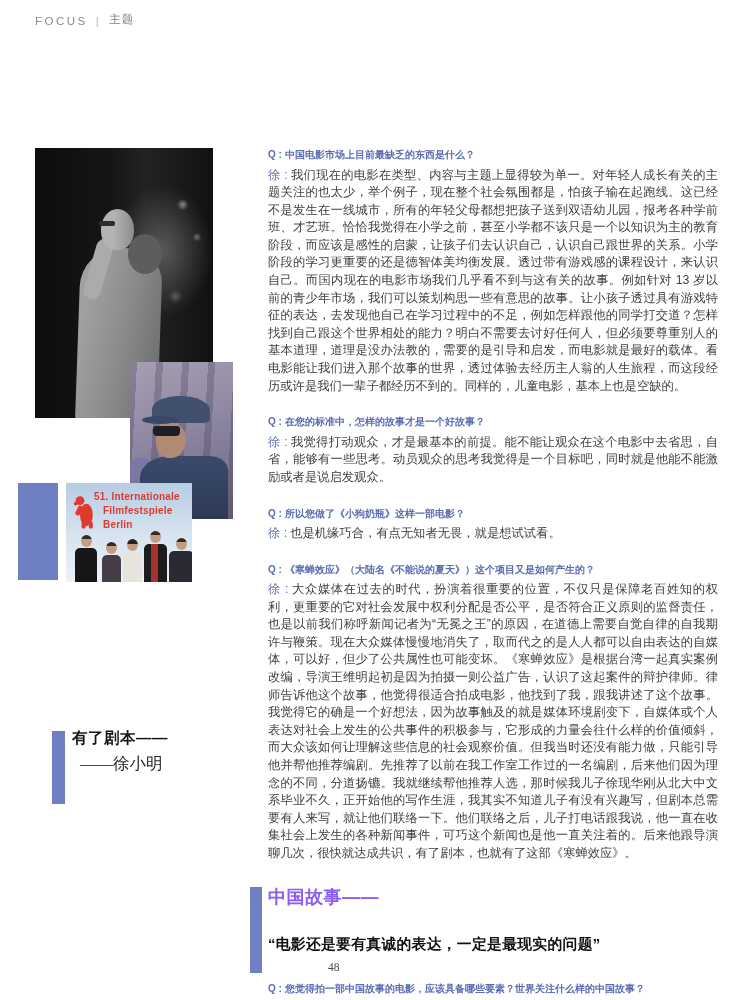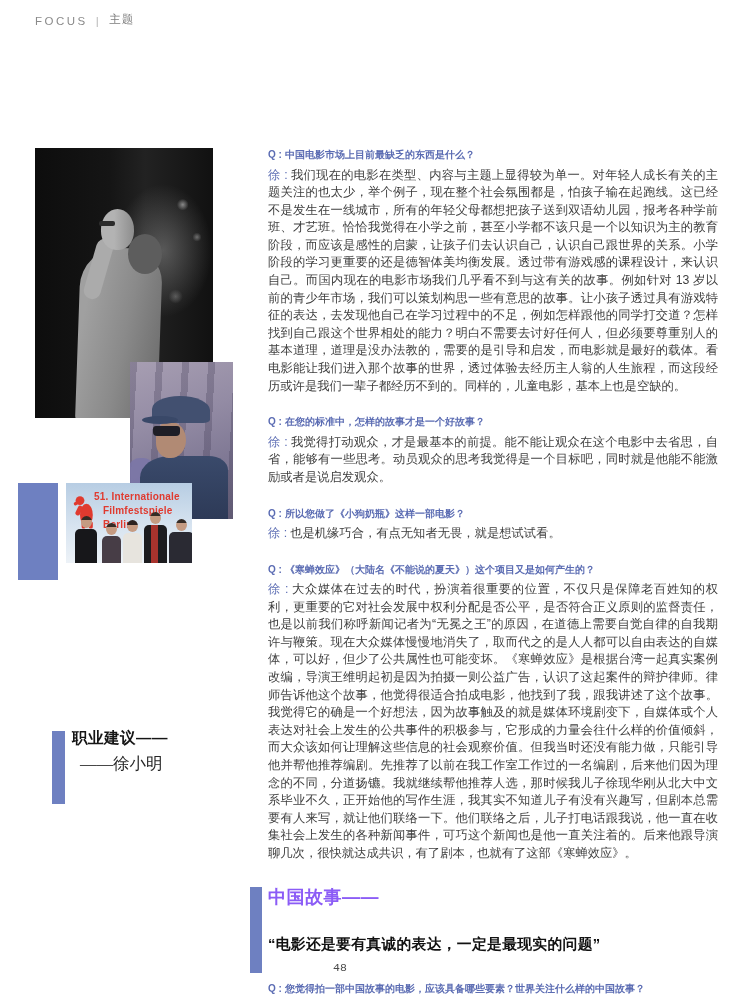--- a/index.html
+++ b/index.html
@@ -46,21 +46,21 @@
     border-radius:42% 52% 52% 44%}
   .p2-shades{position:absolute;left:23px;top:64px;width:27px;height:10px;background:#1e1e26;
     border-radius:3px 3px 4px 4px}
   .p2-jacket{position:absolute;left:10px;top:94px;width:88px;height:63px;
     background:linear-gradient(180deg,#3a4a6b,#2d3a57);border-radius:34% 22% 0 0}
   .p2-blob{position:absolute;left:-8px;top:96px;width:36px;height:61px;background:#7a76a8;
     border-radius:50% 40% 20% 30%;opacity:.85}
 
   .blue-block{position:absolute;left:18px;top:483px;width:40px;height:97px;background:#6e80c1;z-index:1}
 
-  .photo-group{left:66px;top:483px;width:126px;height:80px;z-index:3;
+  .photo-group{left:66px;top:483px;width:126px;height:99px;z-index:3;
     background:linear-gradient(180deg,#b7cde3 0%,#d8e4f0 55%,#edf2f7 100%)}
   .fest-text{position:absolute;left:28px;top:7px;color:#e03a2f;font-weight:bold;
     font-size:10px;line-height:14px;letter-spacing:.2px}
   .fest-text .l2,.fest-text .l3{padding-left:9px}
   .bear{position:absolute;left:6px;top:10px}
   .fig{position:absolute;bottom:0;display:flex;flex-direction:column;align-items:center}
   .fig .head{width:11px;height:12px;border-radius:50%;
     background:linear-gradient(#352b25 32%,#c59b82 34%)}
   .fig .torso{border-radius:5px 5px 0 0;margin-top:1px}
   .fig1{left:9px}  .fig1 .torso{width:22px;height:34px;background:#17171a}
@@ -86,22 +86,22 @@
   .qa-block:first-child .q{margin-top:0}
   .a{font-size:12.3px;line-height:17.6px;color:#3e3e3e;text-align:justify;margin:0}
   .speaker{color:#5b6cb3;margin-right:3px}
   .q-label{margin-right:3px}
 
   .story{position:relative;margin-top:22px}
   .story .bar{position:absolute;left:-18px;top:2px;width:12px;height:86px;background:#6e80c1}
   .story h3{margin:0 0 26px;font-size:18px;color:#8b5cf6;letter-spacing:.5px}
   .pullquote{margin:0 0 26px;font-size:14.8px;font-weight:bold;color:#111;letter-spacing:.3px}
 
-  .pageno{position:absolute;left:328px;top:961px;width:24px;text-align:center;
-    font-family:Liberation Mono, monospace;font-size:11.5px;color:#4a4a4a}
+  .pageno{position:absolute;left:328px;top:961px;width:24px;text-align:left;
+    font-family:Liberation Serif, serif;font-size:11.5px;color:#4a4a4a}
 </style>
 </head>
 <body>
 
 <div class="pg-header">
   <span>FOCUS</span>
   <span class="divider">|</span>
   <span class="section">主题</span>
 </div>
 
@@ -157,21 +157,21 @@
       <div class="torso"></div>
     </div>
   <div class="fig fig5">
       <div class="head"></div>
       <div class="torso"></div>
     </div>
 </div>
 
 <aside class="advice">
   <div class="bar"></div>
-  <h3>职业建议——</h3>
+  <h3>有了剧本——</h3>
   <p class="attr">——徐小明</p>
 </aside>
 
 <main class="column">
   <section class="qa-block">
     <p class="q"><span class="q-label">Q :</span><span>中国电影市场上目前最缺乏的东西是什么？</span></p>
     <p class="a"><span class="speaker">徐 :</span><span>我们现在的电影在类型、内容与主题上显得较为单一。对年轻人成长有关的主题关注的也太少，举个例子，现在整个社会氛围都是，怕孩子输在起跑线。这已经不是发生在一线城市，所有的年轻父母都想把孩子送到双语幼儿园，报考各种学前班、才艺班。恰恰我觉得在小学之前，甚至小学都不该只是一个以知识为主的教育阶段，而应该是感性的启蒙，让孩子们去认识自己，认识自己跟世界的关系。小学阶段的学习更重要的还是德智体美均衡发展。透过带有游戏感的课程设计，来认识自己。而国内现在的电影市场我们几乎看不到与这有关的故事。例如针对 13 岁以前的青少年市场，我们可以策划构思一些有意思的故事。让小孩子透过具有游戏特征的表达，去发现他自己在学习过程中的不足，例如怎样跟他的同学打交道？怎样找到自己跟这个世界相处的能力？明白不需要去讨好任何人，但必须要尊重别人的基本道理，道理是没办法教的，需要的是引导和启发，而电影就是最好的载体。看电影能让我们进入那个故事的世界，透过体验去经历主人翁的人生旅程，而这段经历或许是我们一辈子都经历不到的。同样的，儿童电影，基本上也是空缺的。</span></p>
   </section>
   <section class="qa-block">
     <p class="q"><span class="q-label">Q :</span><span>在您的标准中，怎样的故事才是一个好故事？</span></p>

